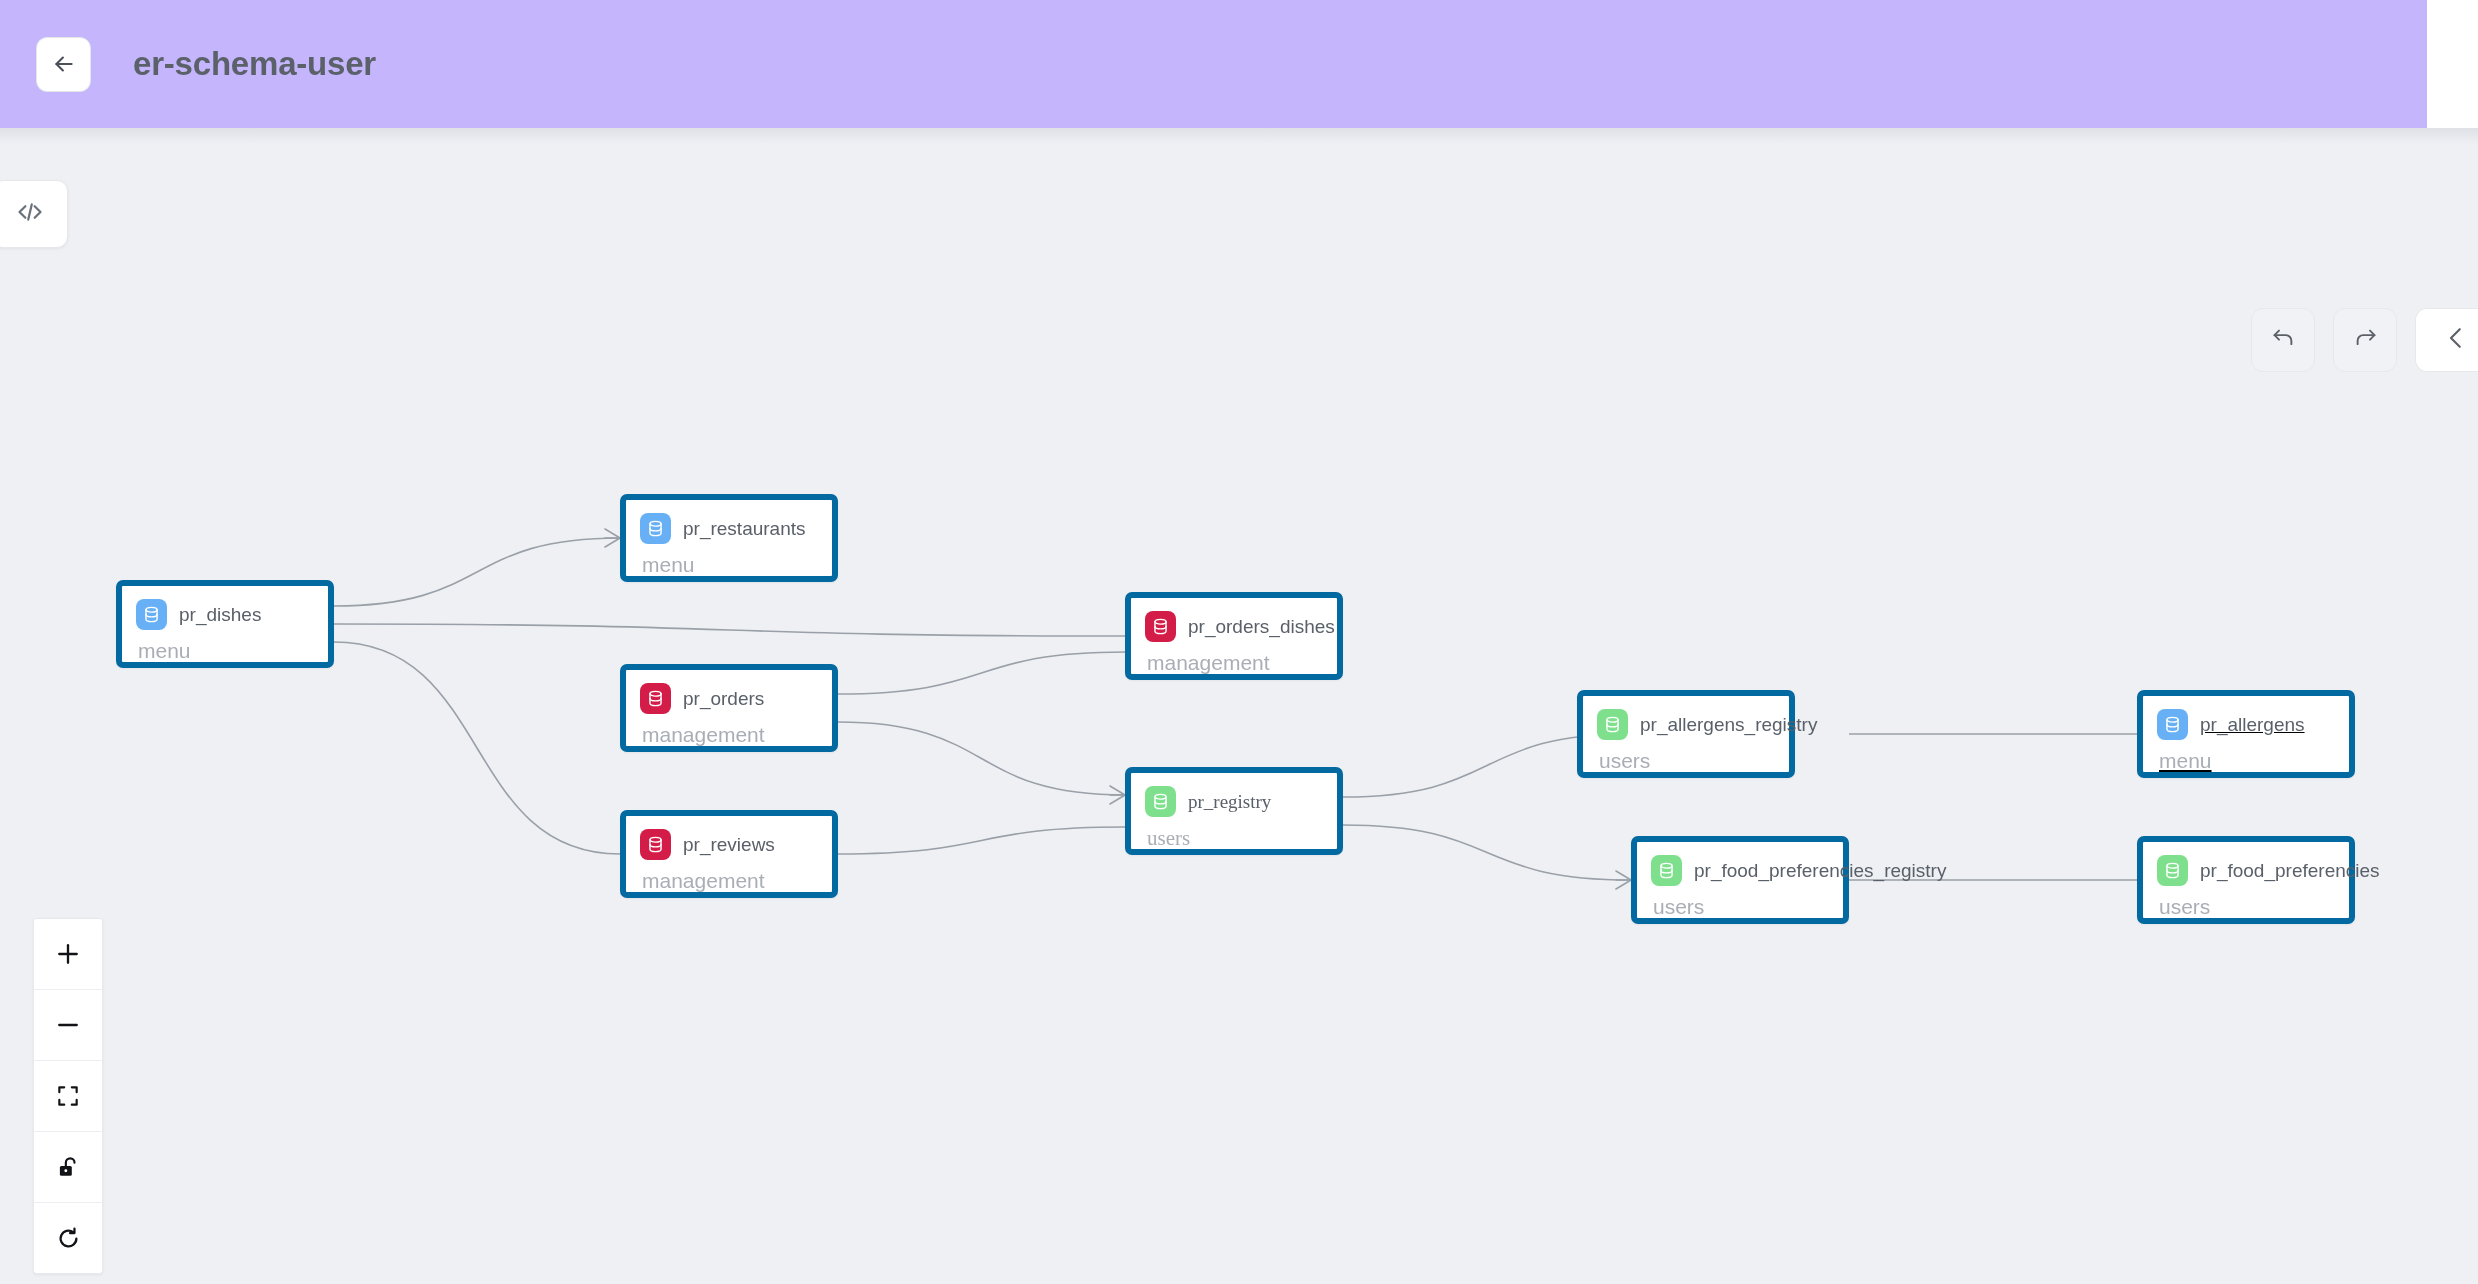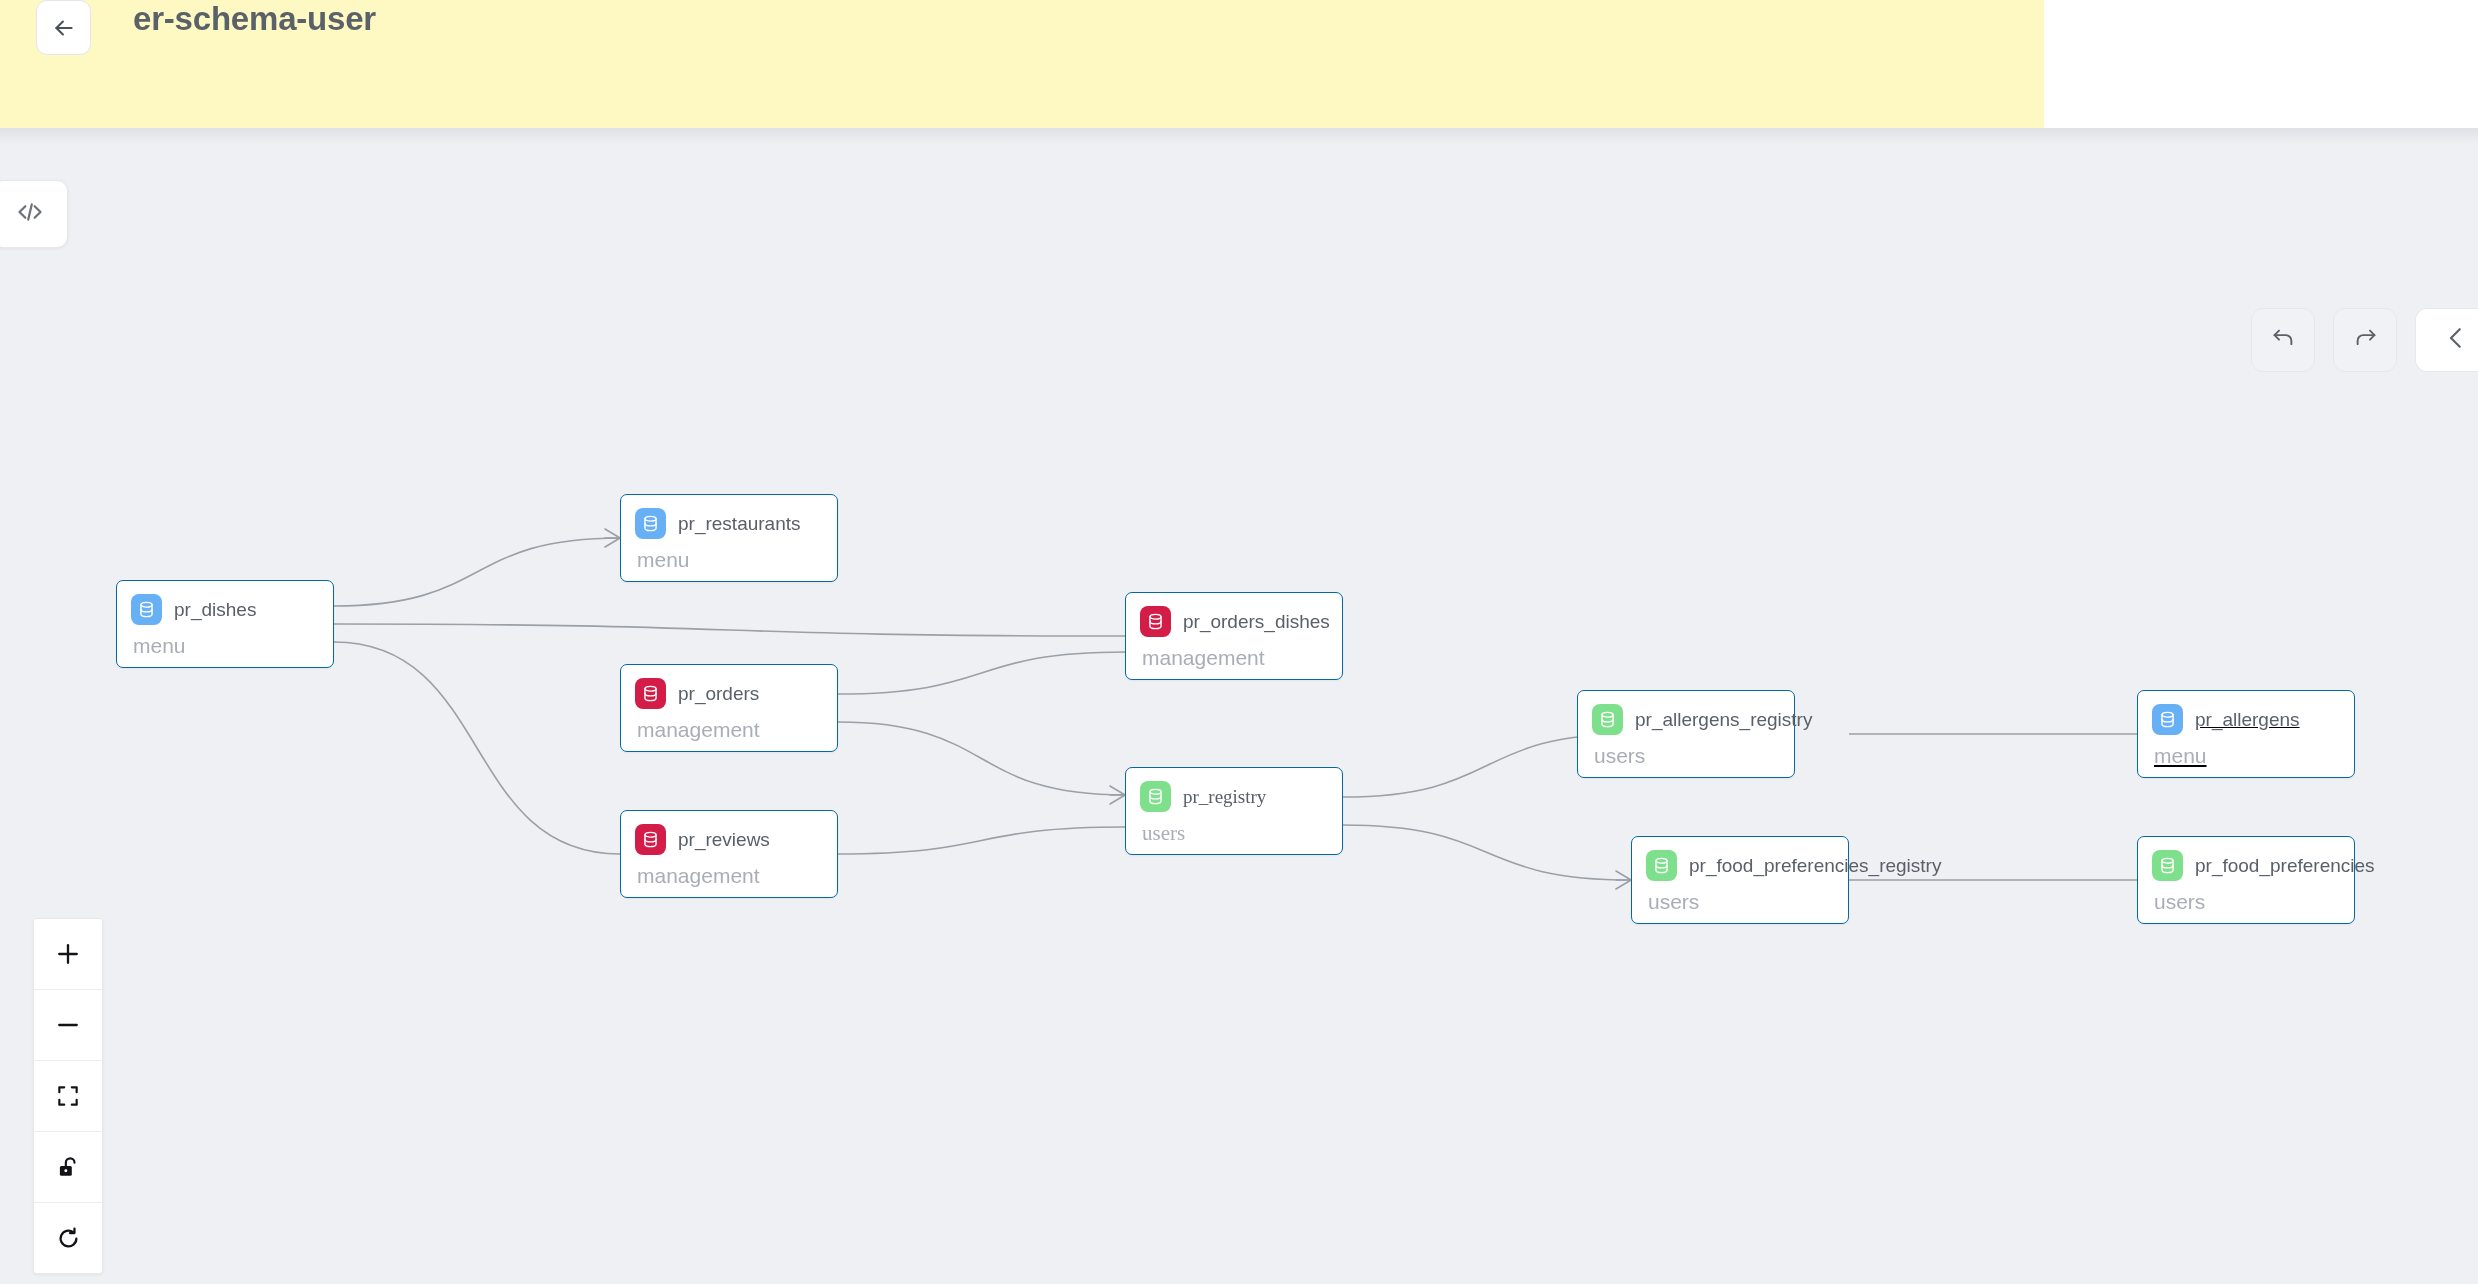--- a/index.html
+++ b/index.html
@@ -20,24 +20,25 @@
     position: relative;
     width: 2478px;
     height: 1284px;
     overflow: hidden;
   }
 
   
   .header {
     position: absolute;
     top: 0; left: 0;
-    width: 2044px;
+    width: 2427px;
     height: 128px;
-    background: #fef9c3;
-    display: flex;
+    background: #c4b5fd;
+    display: flex;
+    align-items: center;
     box-sizing: border-box;
     padding-left: 36px;
     z-index: 40;
   }
   .back-btn {
     width: 53px;
     height: 53px;
     border: 1px solid #e4e6ea;
     border-radius: 11px;
     background: #ffffff;
@@ -82,21 +83,21 @@
     height: 1156px;
     z-index: 1;
   }
 
   
   .node {
     position: absolute;
     width: 218px;
     height: 88px;
     background: #ffffff;
-    border: 1px solid #0369a1;
+    border: 6px solid #0369a1;
     border-radius: 7px;
     box-sizing: border-box;
     box-shadow: 0 1px 2px rgba(16,24,40,0.05);
     z-index: 10;
     cursor: grab;
     padding: 13px 0 0 14px;
   }
   .node-head {
     display: flex;
     align-items: center;

